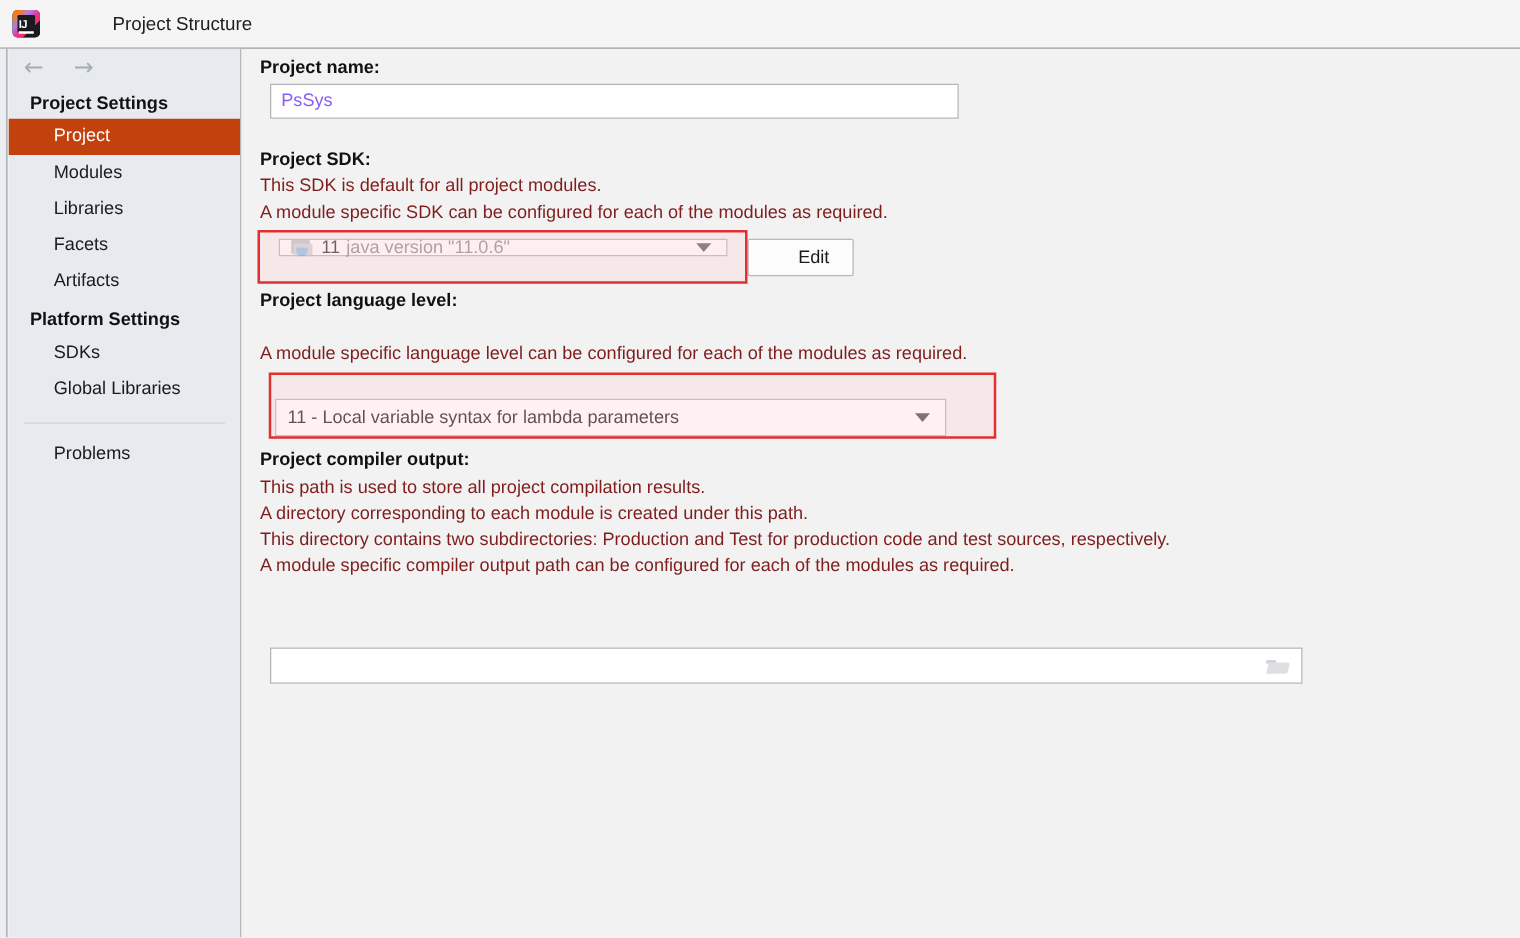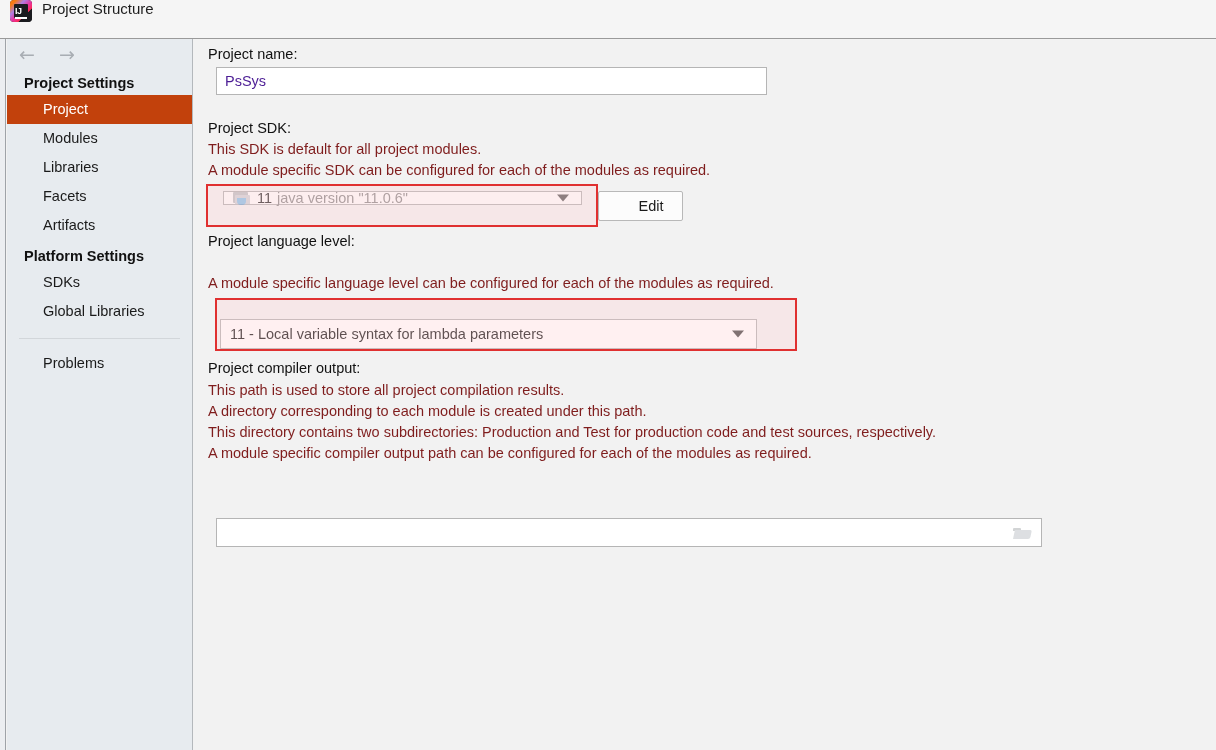--- a/index.html
+++ b/index.html
@@ -20,21 +20,23 @@
   }
 
   
   .titlebar {
     position: absolute;
     left: 0; top: 0;
     width: 1216px; height: 39px;
     background: #f5f5f5;
     border-bottom: 1px solid #9a9a9a;
     display: flex;
+    align-items: center;
     padding-left: 10px;
+    gap: 48px;
   }
   .app-logo {
     width: 22px; height: 22px;
     border-radius: 4px;
     position: relative;
     overflow: hidden;
     flex: 0 0 auto;
     margin-right: 10px;
     background: #1b1b1f;
   }
@@ -145,40 +147,40 @@
   
   .content {
     position: absolute;
     left: 194px; top: 40px;
     width: 1022px; height: 710px;
     background: #f2f2f2;
   }
 
   .lbl-bold {
     font-size: 14.5px;
-    font-weight: normal;
+    font-weight: bold;
     color: #111;
     font-family: "Liberation Sans", sans-serif;
     white-space: nowrap;
   }
   .lbl-desc {
     font-size: 14.5px;
     color: #7f1d1d;
     font-family: "Liberation Sans", sans-serif;
     white-space: nowrap;
   }
 
   .abs { position: absolute; }
 
   
   .text-input {
     background: #ffffff;
     border: 1px solid #b5b5b5;
     font-size: 14.5px;
-    color: #4c1d95;
+    color: #8b5cf6;
     font-family: "Liberation Sans", sans-serif;
     padding: 0 8px;
     display: flex;
     align-items: center;
     outline: none;
   }
 
   
   .combo {
     background: #ffffff;

